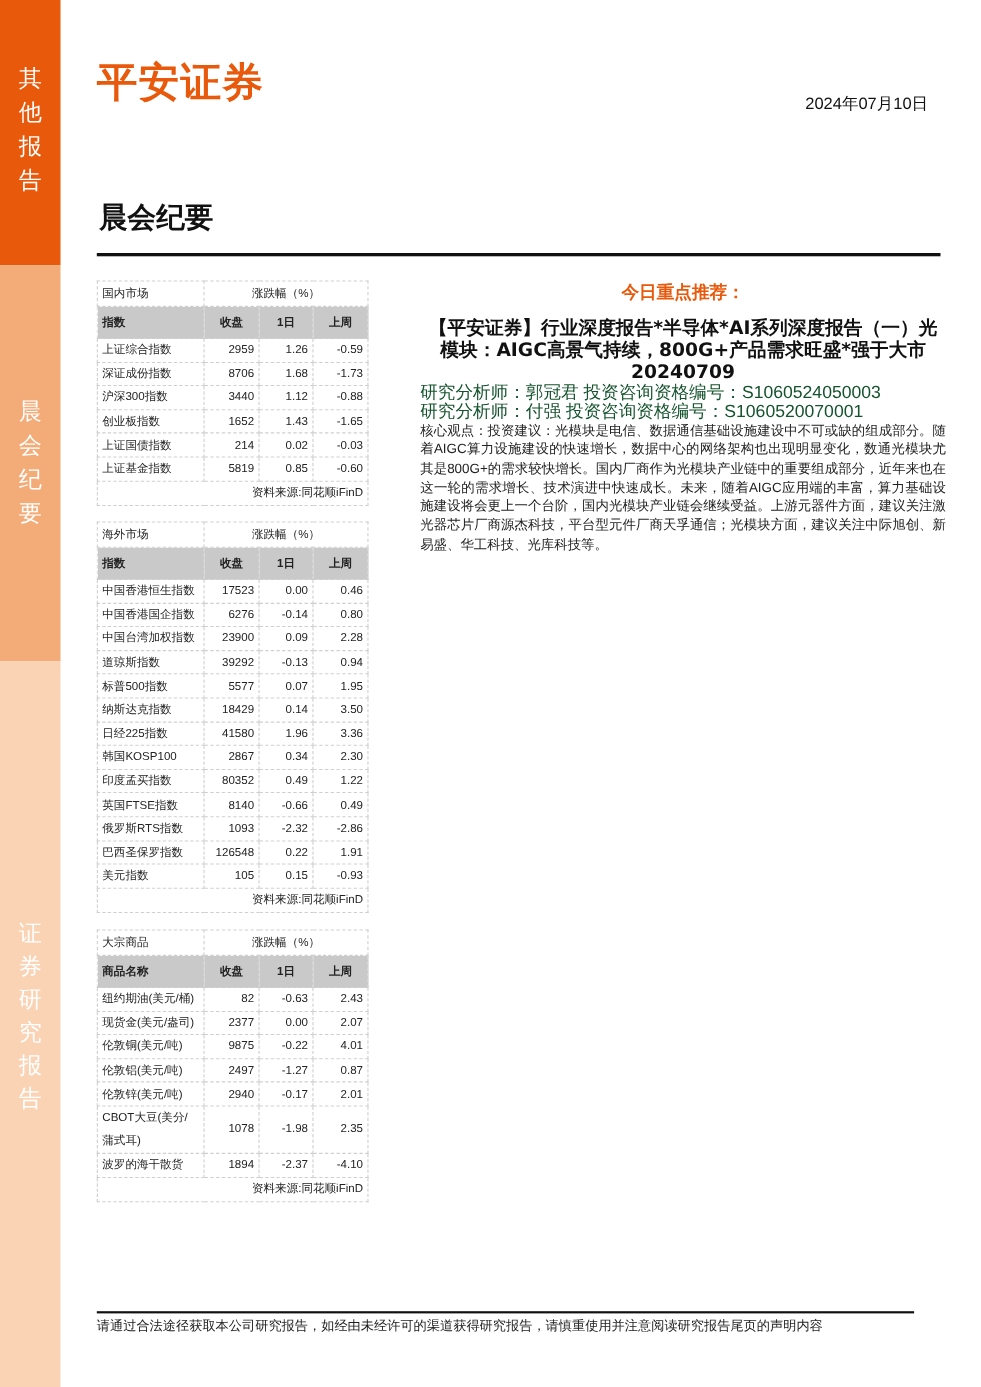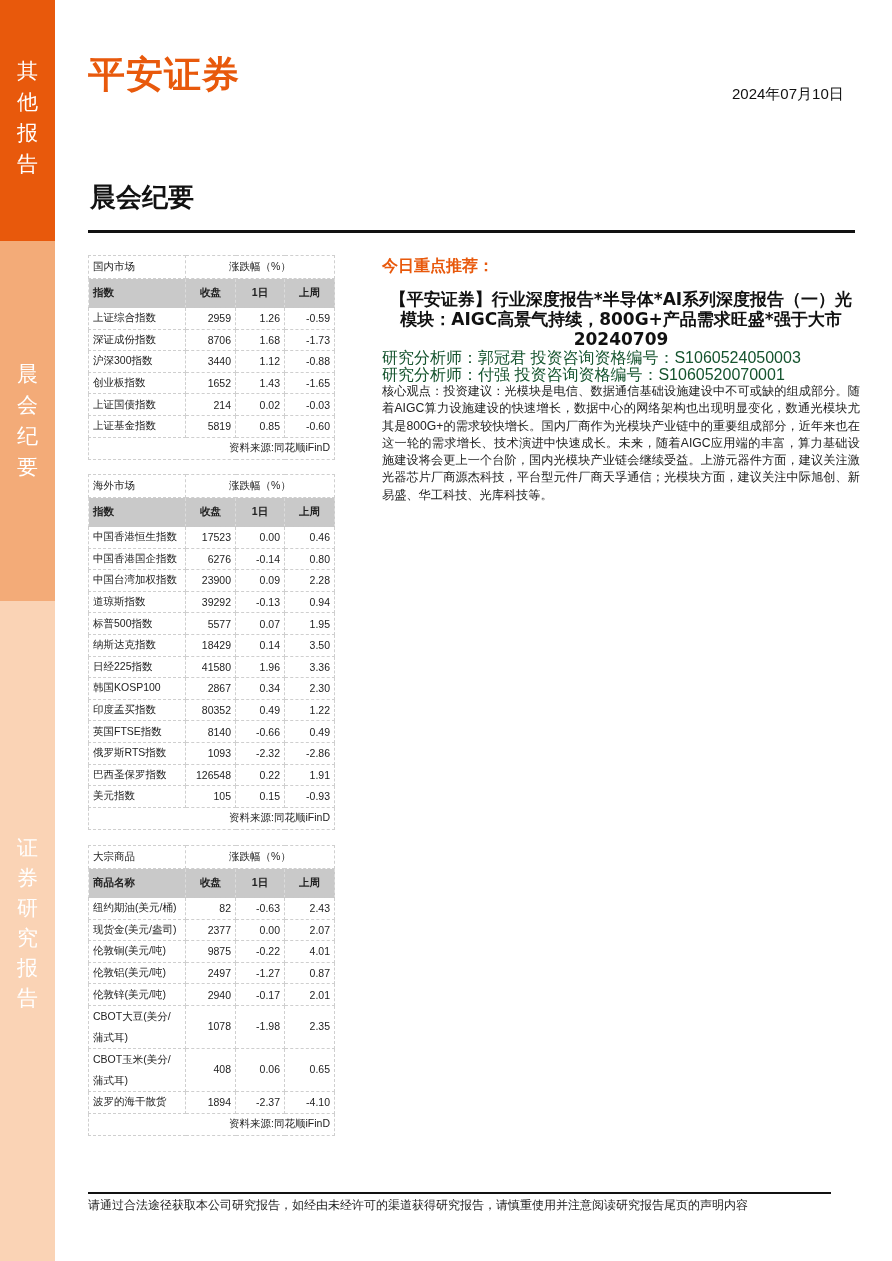--- a/index.html
+++ b/index.html
@@ -31,21 +31,21 @@
   .mkt .h2 .num { text-align: center; }
   .mkt td.num { text-align: right; }
   .mkt .src td { text-align: right; height: 22px; }
   .mkt .tall td { height: 43px; white-space: normal; line-height: 21px; }
   #tbl-domestic { top: 255px; }
   #tbl-overseas { top: 474px; }
   #tbl-commodity { top: 845px; }
 
   
   .right { position: absolute; left: 382px; top: 256px; width: 478px; }
-  .rec-title { font-size: 16px; font-weight: bold; color: #e8590c; margin-bottom: 12px; }
+  .rec-title { font-size: 16px; font-weight: bold; color: #e8590c; margin-bottom: 12px; text-align: center; }
   .report-title { font-size: 17px; font-weight: bold; line-height: 20px; color: #111; text-align: center; }
   .analyst { font-size: 16px; color: #14532d; line-height: 17px; font-family: "Liberation Sans", "DejaVu Sans", sans-serif; }
   .body-text { font-size: 12.2px; line-height: 17.3px; color: #222; text-align: justify; font-family: "Liberation Sans", "DejaVu Sans", sans-serif; }
 
   
   .footer-rule { position: absolute; left: 88px; top: 1192px; width: 743px; height: 1.5px; background: #111; }
   .footer-text { position: absolute; left: 88px; top: 1197px; font-size: 12px; color: #222; font-family: "Liberation Sans", "DejaVu Sans", sans-serif; }
 </style>
 </head>
 <body>
@@ -287,26 +287,20 @@
         <td class="num">2940</td>
         <td class="num">-0.17</td>
         <td class="num">2.01</td>
       </tr>
   <tr class="tall">
         <td>CBOT大豆(美分/蒲式耳)</td>
         <td class="num">1078</td>
         <td class="num">-1.98</td>
         <td class="num">2.35</td>
       </tr>
-  <tr class="tall">
-        <td>CBOT玉米(美分/蒲式耳)</td>
-        <td class="num">408</td>
-        <td class="num">0.06</td>
-        <td class="num">0.65</td>
-      </tr>
   <tr>
         <td>波罗的海干散货</td>
         <td class="num">1894</td>
         <td class="num">-2.37</td>
         <td class="num">-4.10</td>
       </tr>
   <tr class="src">
         <td colspan="4">资料来源:同花顺iFinD</td>
       </tr>
 </tbody>

